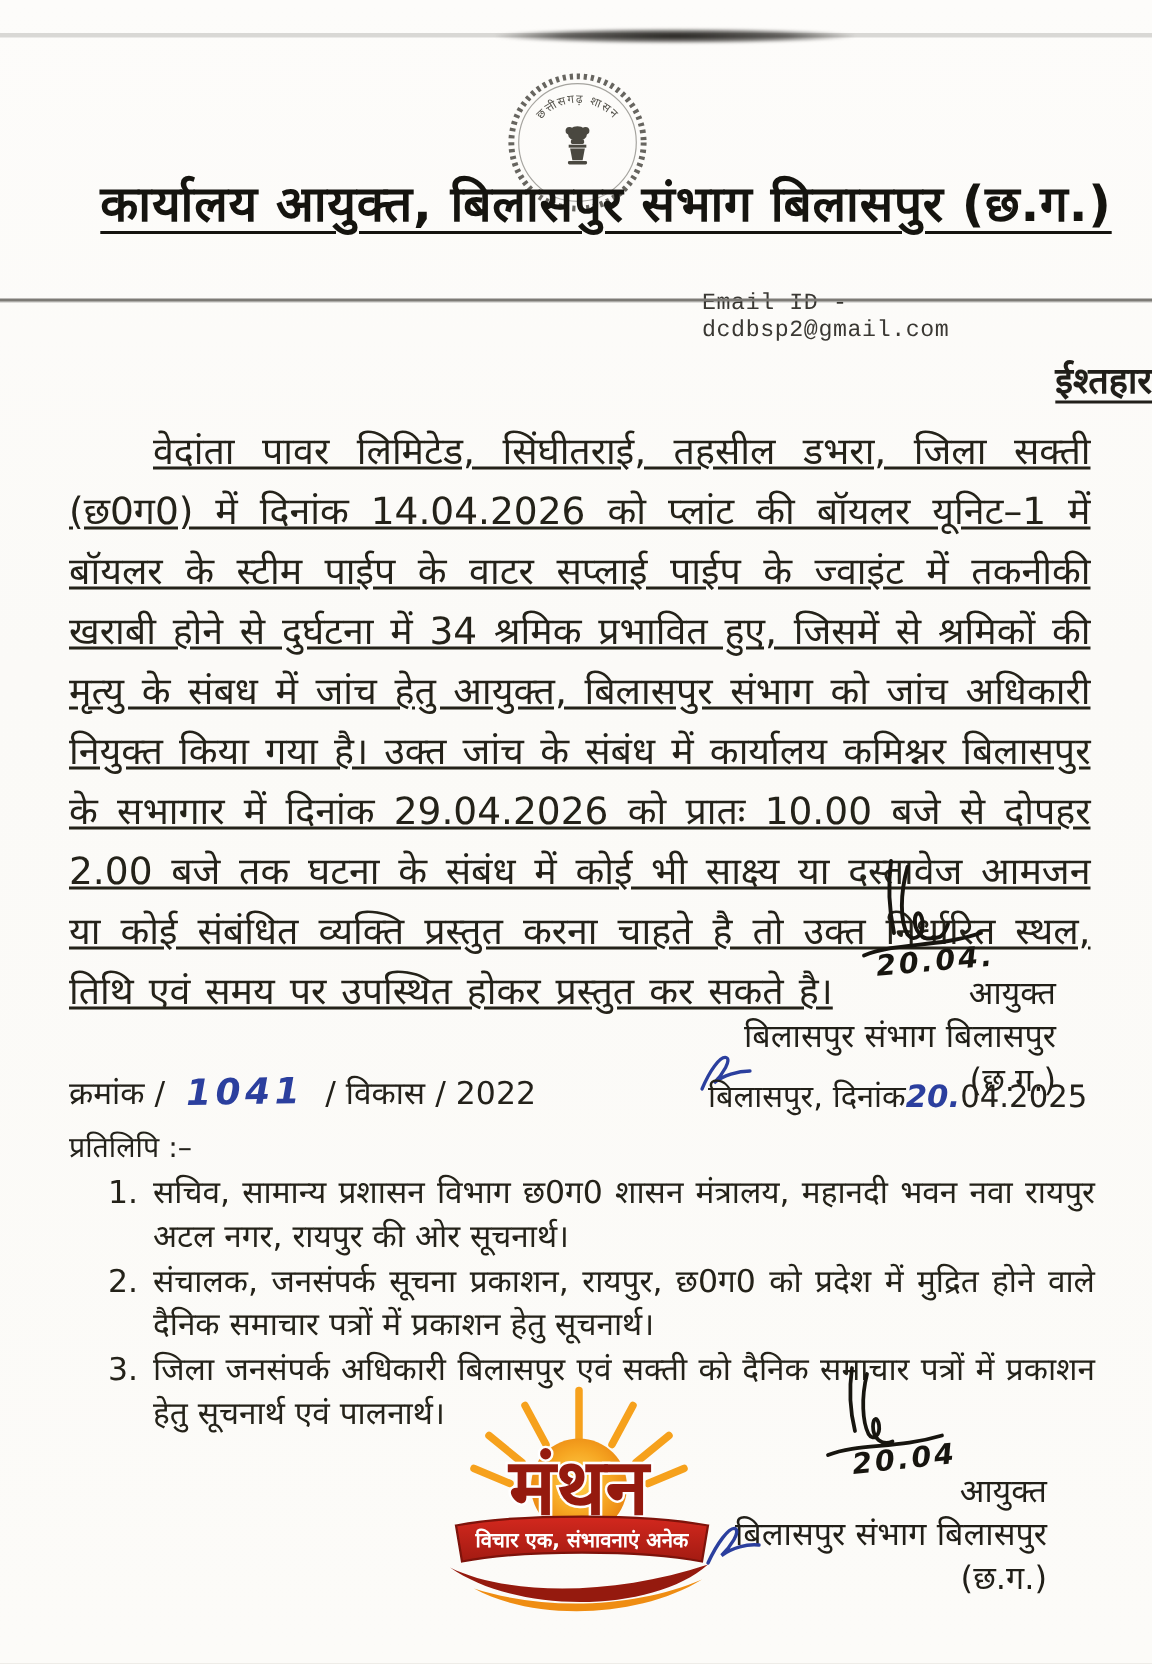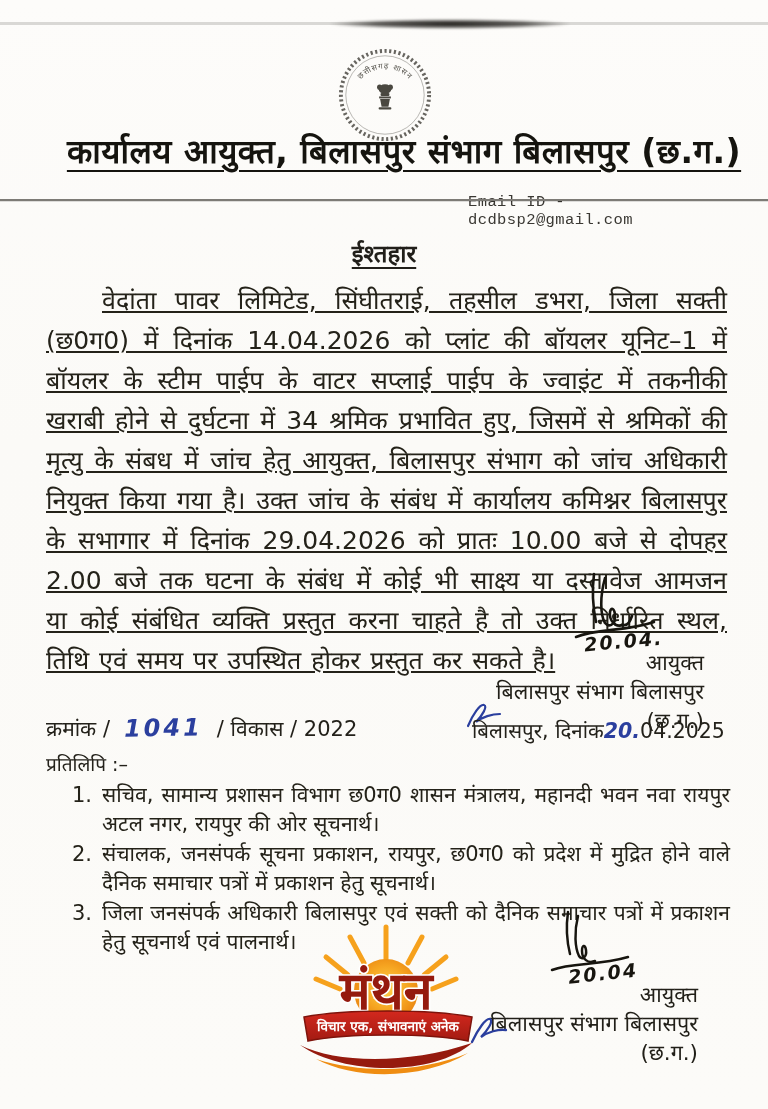--- a/index.html
+++ b/index.html
@@ -14,33 +14,33 @@
   .scan-line { position:absolute; top:22px; left:0; width:768px; height:3px; background:#d9d8d5; }
   .scan-blot {
     position:absolute; top:19px; left:330px; width:240px; height:10px; border-radius:50%;
     background:radial-gradient(ellipse at center,#22201d 0%,rgba(34,32,29,.65) 45%,rgba(34,32,29,0) 72%);
     filter:blur(1px);
   }
   
   .emblem { position:absolute; top:46px; left:336px; width:98px; height:98px; }
   
   .letterhead-title {
-    position:absolute; top:128px; left:0; width:768px; text-align:center;
+    position:absolute; top:112px; left:0; width:768px; text-align:center;
     font-size:33px; font-weight:700; letter-spacing:.5px; color:#15140f;padding-left:40px;
   }
   .letterhead-title span { text-decoration:underline; text-decoration-thickness:2px; text-underline-offset:7px; }
   .email-line {
     position:absolute; top:173px; left:468px; width:260px;
     font-family:Liberation Mono, monospace;
     font-size:15.5px; color:#3a3833; letter-spacing:.4px;margin-top:20px;
   }
   .header-rule { position:absolute; top:199px; left:0; width:768px; height:2px; background:#7d7b76; box-shadow:0 1px 0 rgba(0,0,0,.12); }
   
   .notice-heading {
-    position:absolute; top:236px; left:0; width:768px; text-align:center;
+    position:absolute; top:236px; left:0; width:768px; text-align:right;
     font-size:24px; font-weight:600; color:#211f1a;
   }
   .notice-heading span { text-decoration:underline; text-decoration-thickness:1.5px; text-underline-offset:5px; }
   .notice-body {
     position:absolute; top:281px; left:46px; width:681px;
     font-size:25px; line-height:40px; text-align:justify; text-indent:56px;
     color:#242219; word-spacing:2px;text-decoration:underline;
   }
   
   .sig-ink { position:absolute; }

